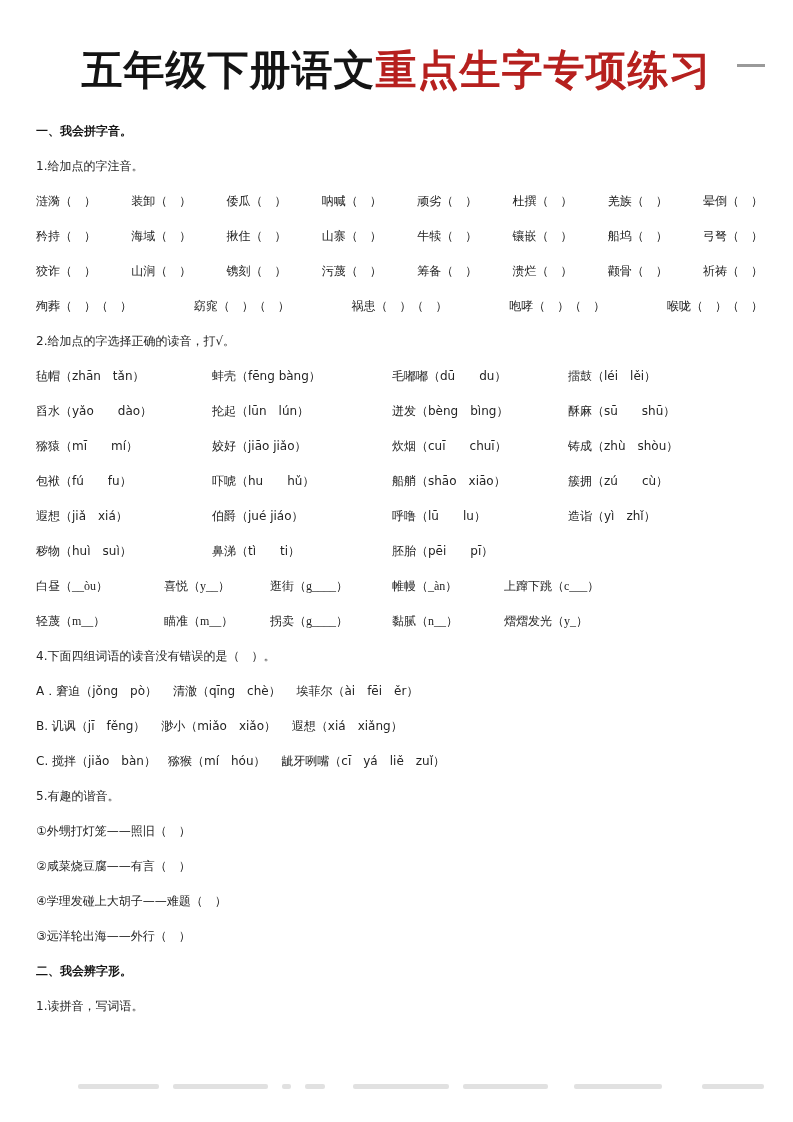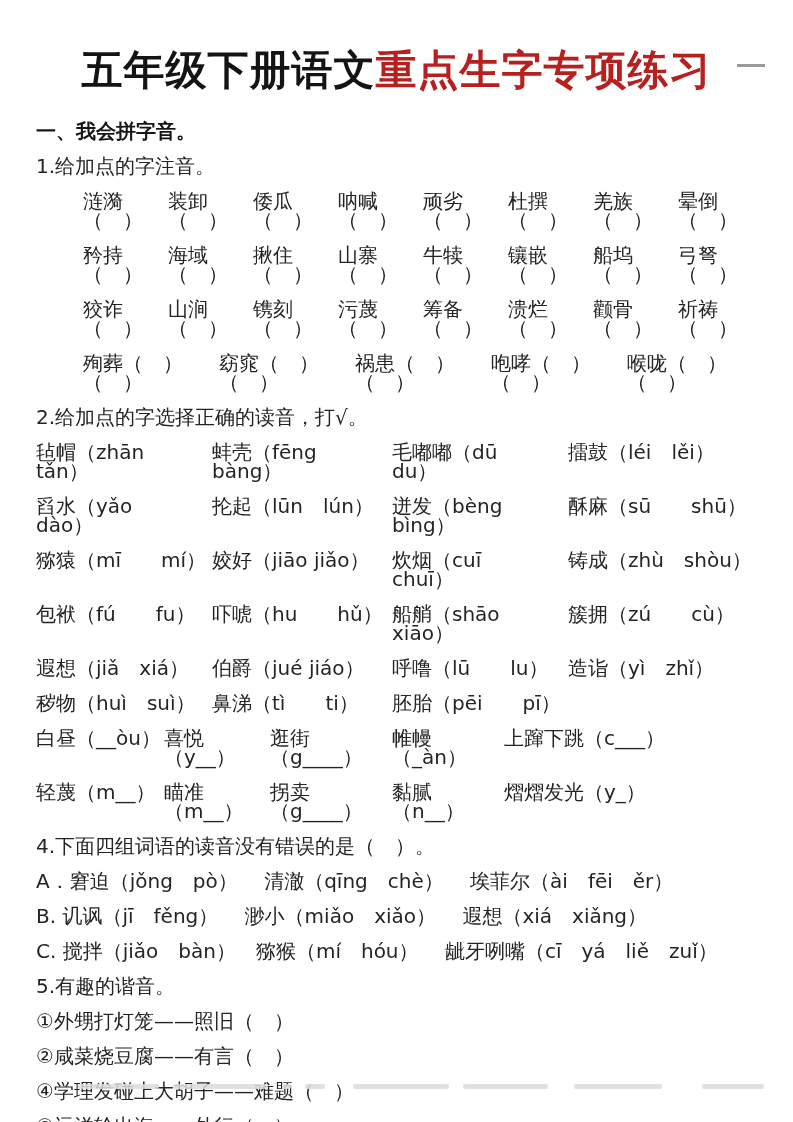--- a/index.html
+++ b/index.html
@@ -13,27 +13,27 @@
   .title{
     margin:44px 30px 26px 30px;
     text-align:center;
     font-size:41px;line-height:52px;
     font-weight:900;letter-spacing:1px;
     color:#141414;white-space:nowrap;
   }
   .title .red{}
   .content{padding:0 30px 0 36px;}
   .line{
-    font-size:20px;line-height:19px;margin-top:16px;
+    font-size:12px;line-height:19px;margin-top:16px;
     white-space:pre-wrap;color:#242424;
   }
   .bold{font-weight:700;color:#161616;}
-  .spread{display:flex;justify-content:space-between;margin-left:47px;}
+  .spread{display:flex;justify-content:space-between;}
   .grid4{display:grid;grid-template-columns:176px 180px 176px auto;}
-  .grid5{display:grid;grid-template-columns:128px 106px 122px 112px auto;}
+  .grid5{display:grid;grid-template-columns:128px 106px 122px 112px auto;font-family:Liberation Serif, serif;}
   .wp{white-space:pre-wrap;}
   
   .ghost{
     position:absolute;left:78px;top:1084px;width:700px;
     display:flex;align-items:center;
     filter:blur(0.6px);opacity:.85;
   }
   .ghost span{display:block;height:5px;background:#dcdcdc;border-radius:2px;margin-right:14px;}
   .ghost span:nth-child(1){width:92px;}
   .ghost span:nth-child(2){width:108px;}

